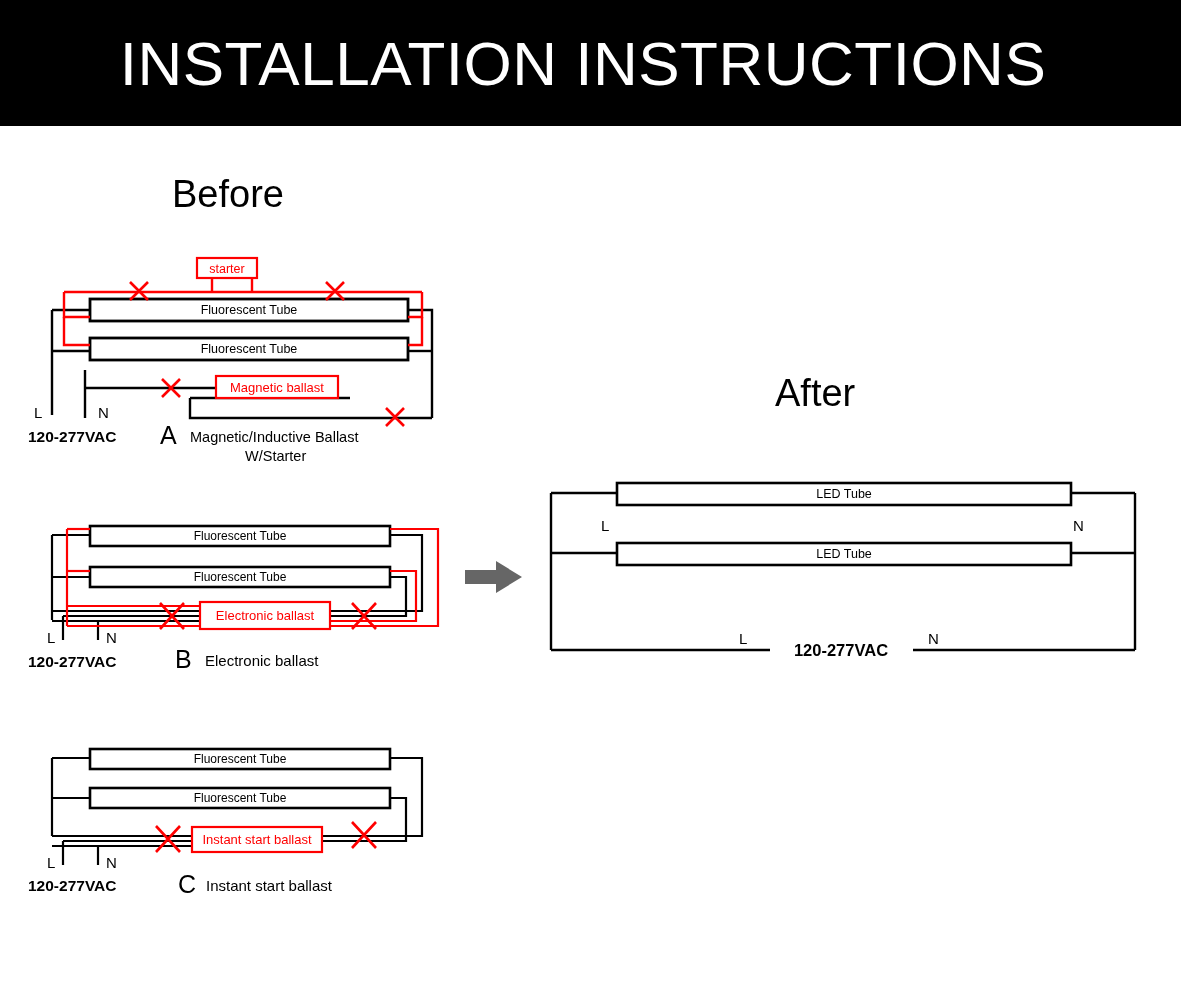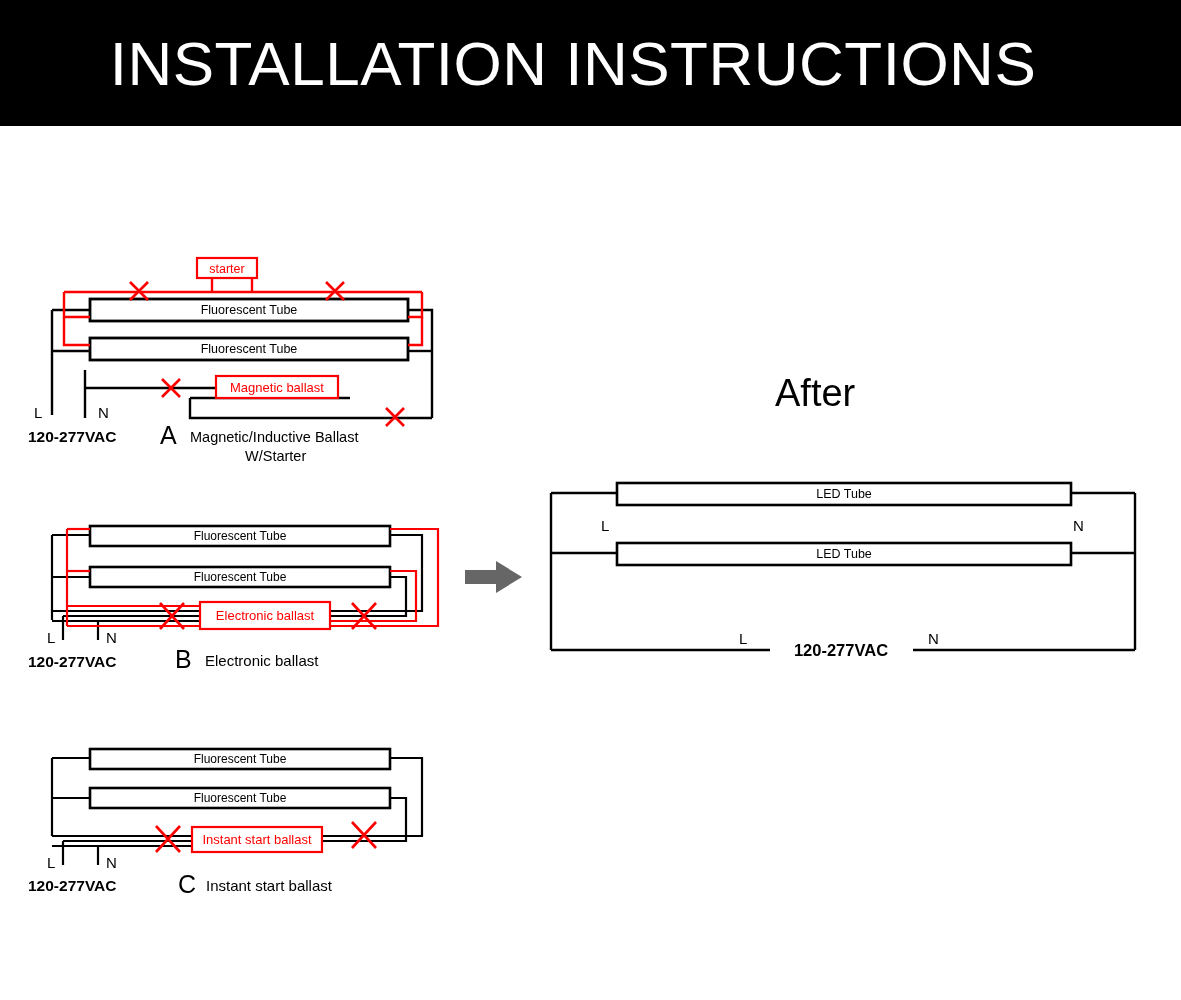--- a/index.html
+++ b/index.html
@@ -24,21 +24,21 @@
   .title-bar {
     position: absolute;
     left: 0;
     top: 0;
     width: 1181px;
     height: 126px;
     background: #000000;
   }
   .title-text {
     position: absolute;
-    left: 1px;
+    left: 11px;
     top: 0;
     width: 1072px;
     height: 126px;
     display: flex;
     align-items: center;
     justify-content: center;
     color: #ffffff;
     font-family: "Liberation Sans", sans-serif;
     font-size: 62px;
     font-weight: 300;
@@ -72,20 +72,21 @@
   }
 </style>
 </head>
 <body>
 
 <div id="stage">
 
   <div class="title-bar"></div>
   <div class="title-text">INSTALLATION INSTRUCTIONS</div>
 
+  <div class="heading" id="heading-before">Before</div>
   <div class="heading" id="heading-after">After</div>
 
   <svg class="diagram" style="left:20px; top:250px;" width="430" height="225" viewBox="0 0 430 225">
 
     <g stroke="#000000" stroke-width="2.4" fill="none">
 
       <path d="M32,60 L32,165"></path>
 
       <path d="M32,60 L70,60"></path>
 

